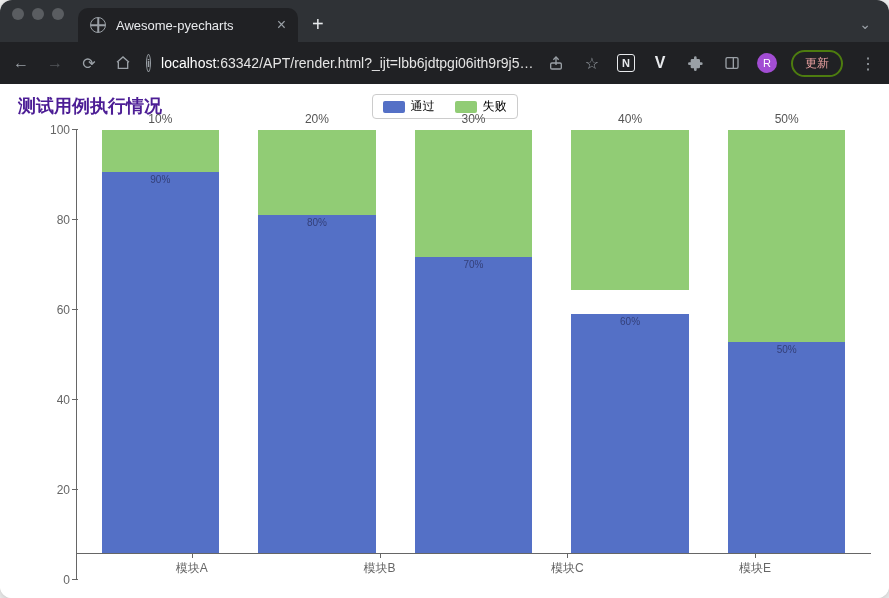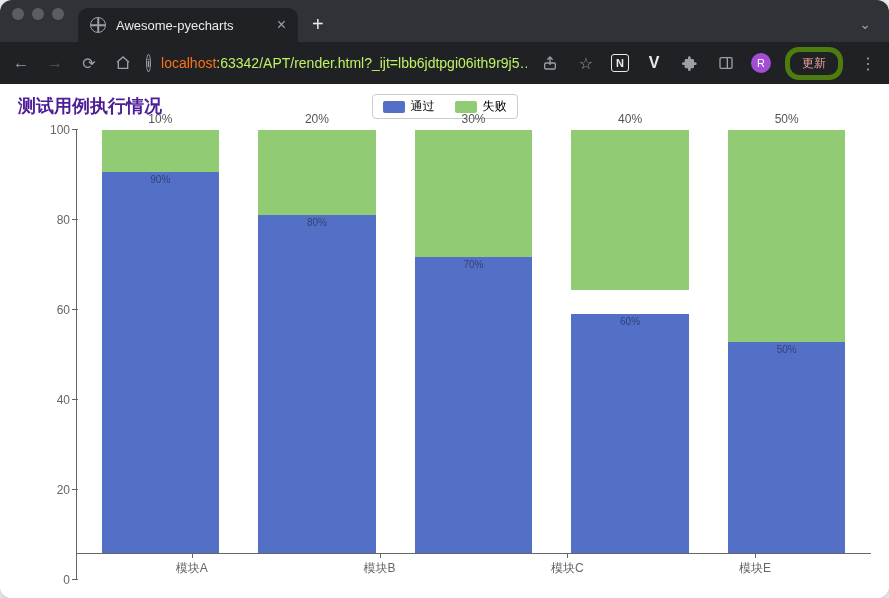--- a/index.html
+++ b/index.html
@@ -16,25 +16,25 @@
   .tab-title { font-size:13px; flex:1; white-space:nowrap; overflow:hidden; text-overflow:ellipsis;}
   .tab-close { color:#9aa0a6; font-size:16px; line-height:1; }
   .new-tab { color:#e8eaed; font-size:20px; padding:0 14px 6px; }
   .chrome-top .spacer { flex:1; }
   .min-chevron { color:#9aa0a6; padding:0 18px 10px; font-size:14px;}
   
   .toolbar { background:#202124; height:42px; display:flex; align-items:center; padding:0 10px; gap:12px; color:#9aa0a6; }
   .tbtn { width:22px; height:22px; display:flex; align-items:center; justify-content:center; font-size:16px; }
   .addr { flex:1; background:#202124; color:#e8eaed; height:30px; display:flex; align-items:center; gap:10px; font-size:14px; overflow:hidden;}
   .info-icn{width:18px;height:18px;border-radius:50%;border:1.5px solid #9aa0a6;display:flex;align-items:center;justify-content:center;font-size:11px;font-weight:bold;color:#9aa0a6;}
-  .addr-host { color:#f97316; font-weight:500;}
-  .addr-rest { color:#bef264; white-space:nowrap; overflow:hidden; text-overflow:ellipsis;}
+  .addr-host { color:#ffffff; font-weight:500;}
+  .addr-rest { color:#e5e5e5; white-space:nowrap; overflow:hidden; text-overflow:ellipsis;}
   .right-icons { display:flex; align-items:center; gap:14px; }
   .avatar { width:20px;height:20px;border-radius:50%;background:#a24dd3;color:#fff;display:flex;align-items:center;justify-content:center;font-size:11px;}
-  .update-pill{border:5px solid #4d7c0f;color:#e8a0a0;border-radius:14px;padding:3px 12px;font-size:12px;}
+  .update-pill{border:2px solid #4d7c0f;color:#e8a0a0;border-radius:14px;padding:3px 12px;font-size:12px;}
   .notion{border:1.5px solid #e8eaed;border-radius:3px;width:18px;height:18px;display:flex;align-items:center;justify-content:center;font-size:11px;color:#e8eaed;font-weight:bold;}
   
   .page { flex:1; background:#fff; position:relative; padding: 10px 18px 18px 18px; display:flex; flex-direction:column;}
   .chart-header{display:flex;align-items:flex-start;}
   .chart-title{font-size:18px;font-weight:600;color:#4c1d95;}
   .legend{position:absolute;left:50%;transform:translateX(-50%);top:10px;display:flex;border:1px solid #ccc;border-radius:4px;overflow:hidden;font-size:12px;}
   .legend-item{display:flex;align-items:center;gap:6px;padding:3px 10px;}
   .swatch{width:22px;height:12px;border-radius:2px;}
   
   .chart-area{flex:1;display:flex;margin-top:12px;}

